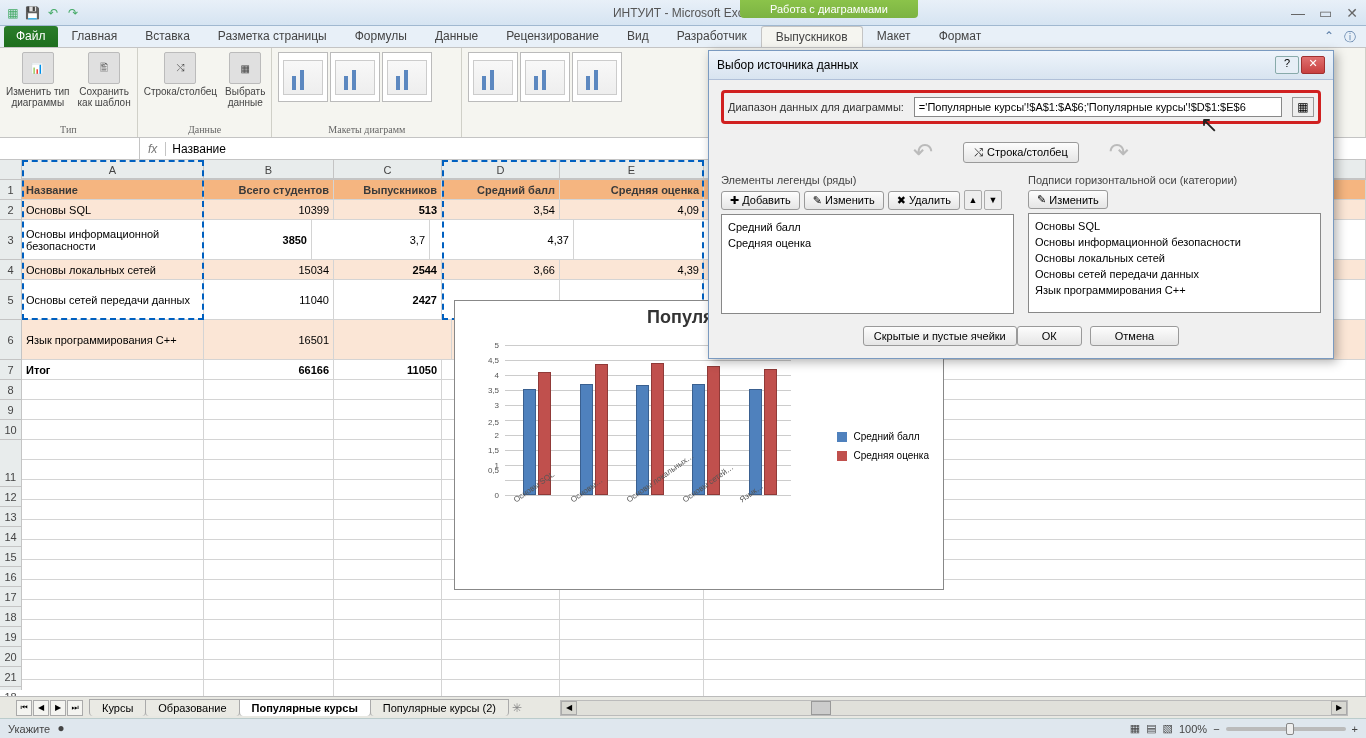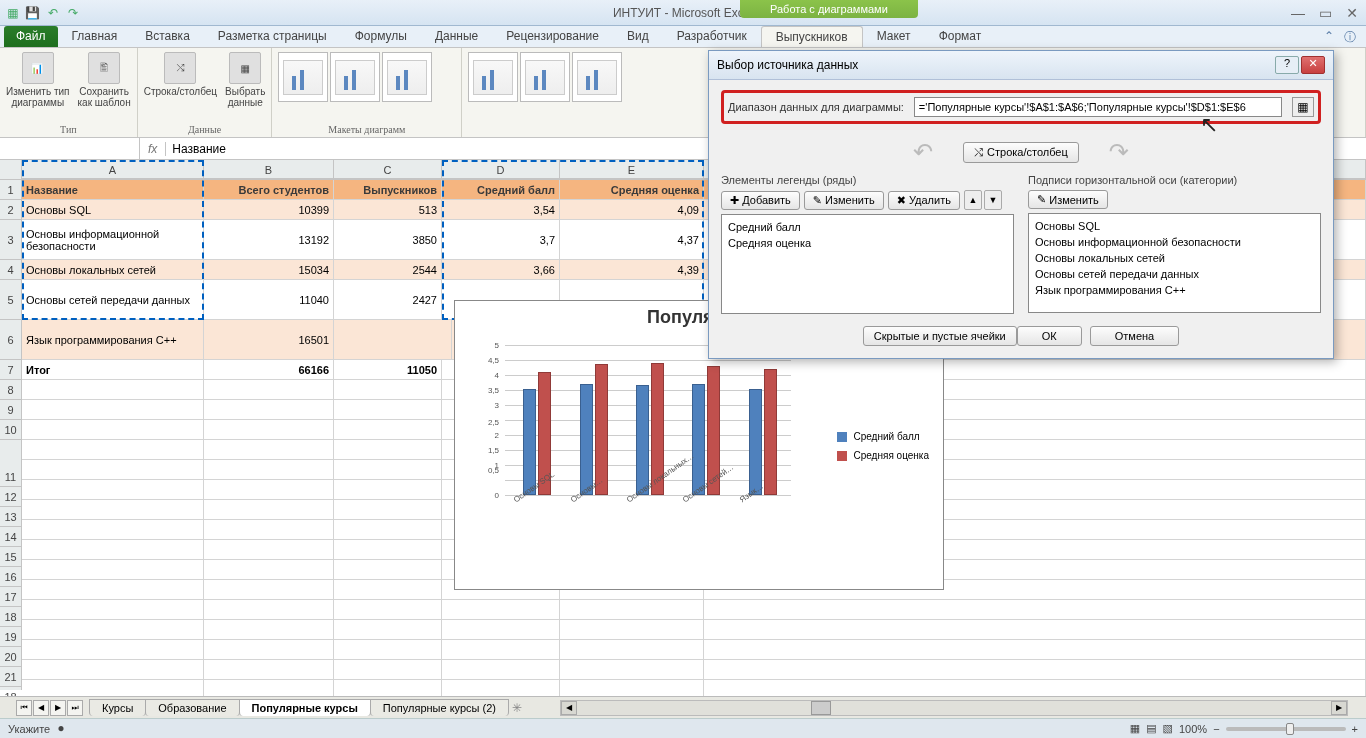--- a/index.html
+++ b/index.html
@@ -49,21 +49,21 @@
 .col-headers { height: 20px; background: #e8ecec; display: flex; border-bottom: 1px solid #c4c4c4; }
 .col-hdr { border-right: 1px solid #c4c4c4; line-height: 20px; }
 .grid-body { flex: 1; position: relative; }
 .cells { }
 .row { display: flex; height: 20px; border-bottom: 1px solid #d4d4d4; }
 .cell { border-right: 1px solid #d4d4d4; padding: 2px 4px; font-size: 11px; overflow: hidden; display:flex;align-items:center;}
 .cell.num { justify-content: flex-end; }
 .hdr-row .cell { background: #f5b580; font-weight: bold; color: #3a3a3a; }
 .alt .cell { background: #fbe6d6; }
 .bold-row .cell { font-weight: bold; }
-.col-A{width:182px;} .col-B{width:130px;} .col-C{width:108px;} .col-D{width:118px;} .col-E{width:144px;}
+.col-A{width:182px;} .col-B{width:130px;} .col-C{width:108px;font-weight:bold;} .col-D{width:118px;} .col-E{width:144px;}
 .col-rest{flex:1;}
 .marching { border: 2px dashed #0060c0; position: absolute; pointer-events: none; }
 
 
 .chart-embed { position: absolute; left: 432px; top: 140px; width: 490px; height: 290px; background: #fff; border: 1px solid #888; }
 .chart-title { text-align: center; font-size: 18px; font-weight: 600; color: #333; padding: 6px 0; }
 .chart-plot { position: absolute; left: 26px; top: 44px; width: 310px; height: 170px; }
 .y-axis { position: absolute; left: -2px; top: 0; height: 150px; width: 24px; }
 .y-tick { position: absolute; right: 4px; font-size: 8px; color: #555; transform: translateY(-50%); }
 .grid-line { position: absolute; left: 24px; right: 0; border-top: 1px solid #ccc; }
@@ -279,21 +279,20 @@
         <div class="row alt" style="height: 20px;">
           <div class="cell col-A">Основы SQL</div>
           <div class="cell col-B num">10399</div>
           <div class="cell col-C num">513</div>
           <div class="cell col-D num">3,54</div>
           <div class="cell col-E num">4,09</div>
           <div class="cell col-rest"></div>
         </div>
         <div class="row " style="height: 40px;">
           <div class="cell col-A">Основы информационной безопасности</div>
-          <div class="cell col-B num">13192</div>
           <div class="cell col-C num">3850</div>
           <div class="cell col-D num">3,7</div>
           <div class="cell col-E num">4,37</div>
           <div class="cell col-rest"></div>
         </div>
         <div class="row alt" style="height: 20px;">
           <div class="cell col-A">Основы локальных сетей</div>
           <div class="cell col-B num">15034</div>
           <div class="cell col-C num">2544</div>
           <div class="cell col-D num">3,66</div>

